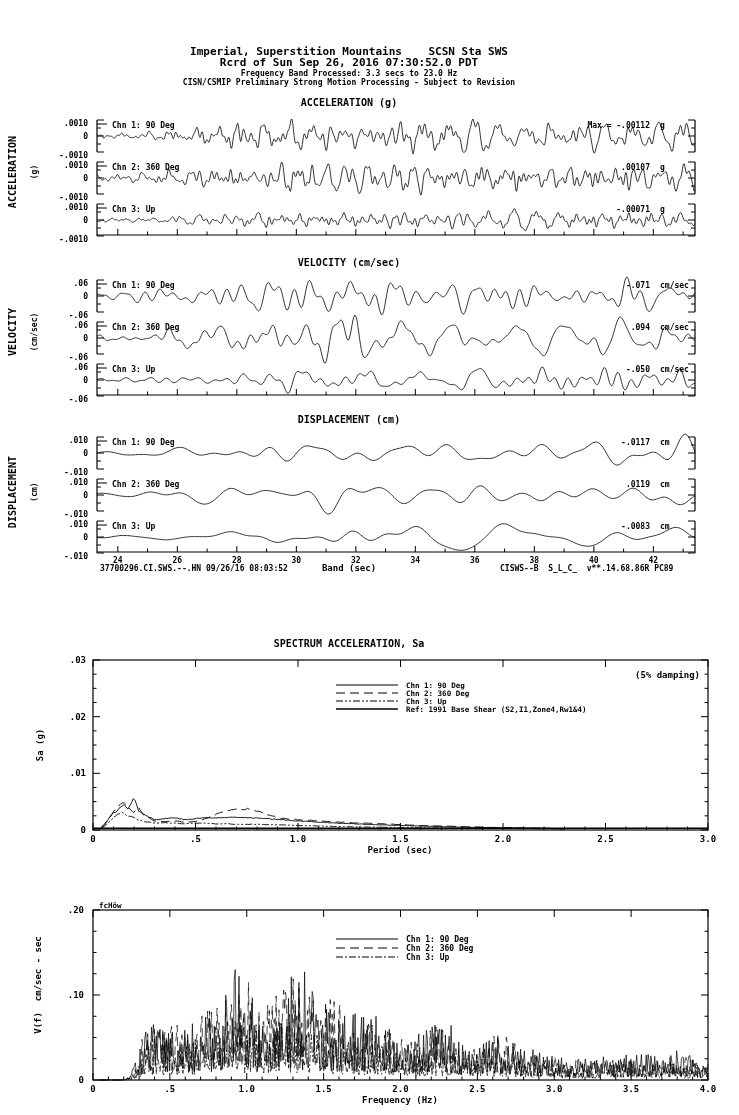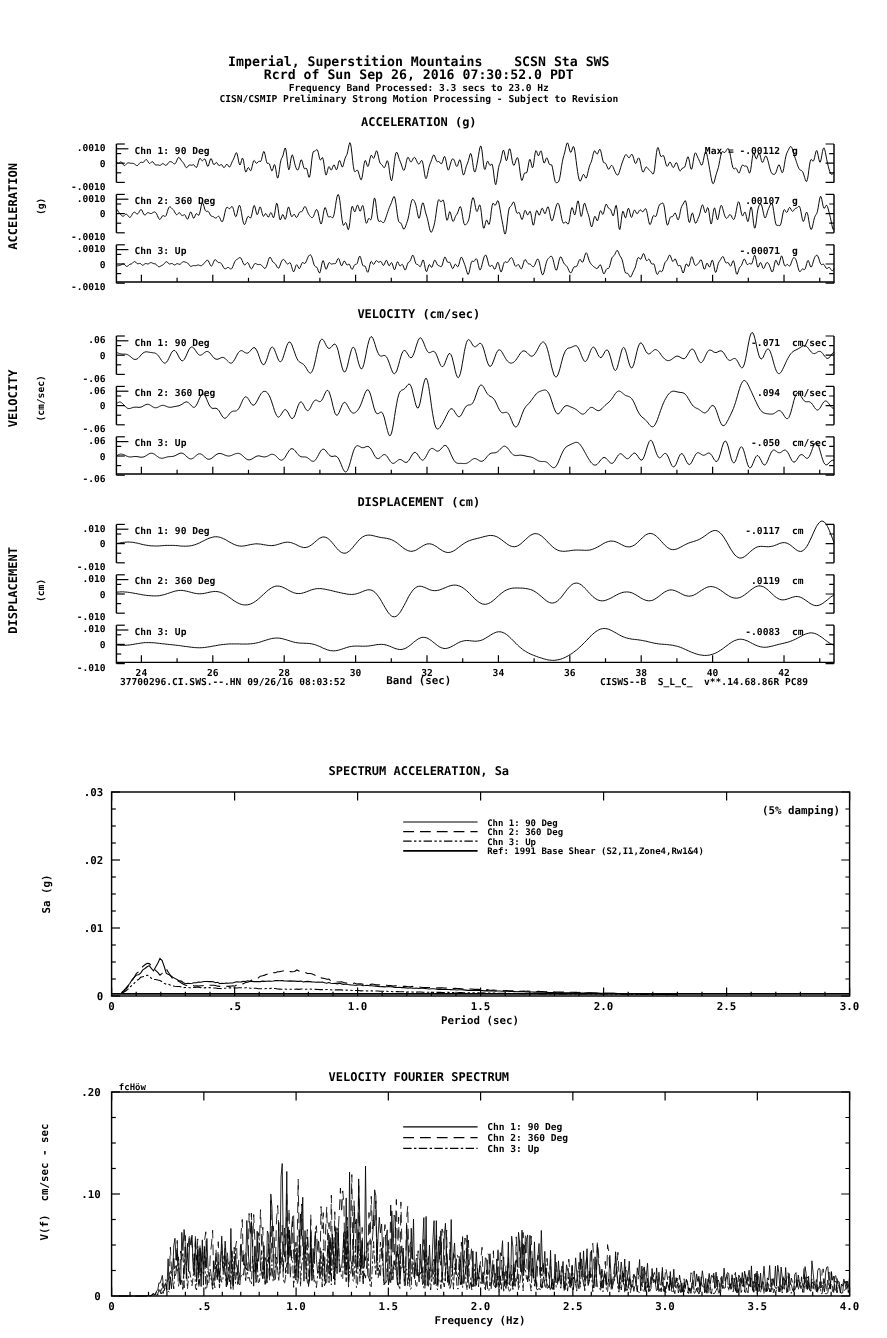--- a/index.html
+++ b/index.html
@@ -385,21 +385,20 @@
       <line x1="336" y1="49" x2="398" y2="49" stroke="#000" stroke-width="1" stroke-dasharray="7,2,2,2,2,2"></line>
       <text x="406" y="52" text-anchor="start" font-size="7.5">Chn 3: Up</text>
       <line x1="336" y1="57" x2="398" y2="57" stroke="#000" stroke-width="1.5"></line>
       <text x="406" y="60" text-anchor="start" font-size="7.5">Ref: 1991 Base Shear (S2,I1,Zone4,Rw1&amp;4)</text>
       <polyline points="101.2,175.2 103.0,173.6 104.8,171.6 106.5,169.5 108.3,167.4 110.1,164.4 111.9,162.3 113.7,160.5 115.5,160.3 117.2,158.9 119.0,156.2 120.8,155.1 122.6,153.6 124.4,152.7 126.1,155.0 127.9,157.1 129.7,153.8 131.5,150.7 133.3,146.7 135.1,148.5 136.8,153.2 138.6,159.2 140.4,160.0 142.2,161.1 144.0,162.4 145.7,163.3 147.5,164.3 149.3,165.4 151.1,165.6 152.9,166.9 154.7,167.8 156.4,167.5 158.2,167.6 160.0,167.4 161.8,166.9 163.6,167.0 165.3,166.4 167.1,166.5 168.9,166.1 170.7,165.9 172.5,165.9 174.3,166.0 176.0,166.0 177.8,166.1 179.6,167.0 181.4,166.6 183.2,167.7 185.0,167.4 186.7,167.6 188.5,167.2 190.3,167.4 192.1,167.2 193.9,167.1 195.6,166.5 197.4,166.1 199.2,166.3 201.0,166.2 202.8,165.8 204.6,165.9 206.3,165.3 208.1,165.8 209.9,165.8 211.7,166.0 213.5,166.0 215.2,165.9 217.0,166.0 218.8,165.6 220.6,165.8 222.4,165.7 224.2,165.6 225.9,165.7 227.7,165.5 229.5,165.2 231.3,165.1 233.1,165.3 234.8,165.1 236.6,165.4 238.4,165.5 240.2,165.6 242.0,165.4 243.8,165.6 245.5,165.5 247.3,165.8 249.1,165.8 250.9,165.6 252.7,166.3 254.4,166.0 256.2,165.8 258.0,166.0 259.8,166.2 261.6,166.3 263.4,166.6 265.1,166.3 266.9,166.6 268.7,166.3 270.5,167.0 272.3,167.4 274.0,166.8 275.8,167.4 277.6,167.6 279.4,167.5 281.2,167.9 283.0,167.4 284.7,167.9 286.5,168.3 288.3,168.0 290.1,168.4 291.9,168.7 293.6,168.8 295.4,169.0 297.2,169.0 299.0,168.8 300.8,168.9 302.6,169.4 304.3,169.3 306.1,169.1 307.9,169.5 309.7,169.4 311.5,169.6 313.2,169.8 315.0,170.0 316.8,170.3 318.6,170.2 320.4,170.4 322.2,170.3 323.9,170.2 325.7,170.3 327.5,170.4 329.3,170.9 331.1,170.9 332.8,170.7 334.6,171.0 336.4,171.0 338.2,171.2 340.0,171.5 341.8,171.1 343.5,171.5 345.3,171.5 347.1,171.4 348.9,171.8 350.7,171.5 352.5,171.6 354.2,171.7 356.0,172.0 357.8,172.1 359.6,172.0 361.4,171.9 363.1,172.1 364.9,172.5 366.7,172.3 368.5,172.6 370.3,172.5 372.1,172.4 373.8,172.6 375.6,172.7 377.4,172.8 379.2,172.8 381.0,173.0 382.7,172.8 384.5,172.8 386.3,172.9 388.1,173.1 389.9,173.3 391.7,173.2 393.4,173.3 395.2,173.3 397.0,173.2 398.8,173.3 400.6,173.4 402.3,173.5 404.1,173.7 405.9,173.5 407.7,173.8 409.5,173.6 411.3,173.8 413.0,174.0 414.8,173.8 416.6,173.8 418.4,174.0 420.2,174.0 421.9,174.1 423.7,174.0 425.5,174.2 427.3,174.2 429.1,174.2 430.9,174.4 432.6,174.2 434.4,174.5 436.2,174.3 438.0,174.6 439.8,174.7 441.5,174.7 443.3,174.7 445.1,174.8 446.9,174.7 448.7,174.9 450.5,174.9 452.2,174.8 454.0,174.9 455.8,175.0 457.6,175.1 459.4,175.2 461.1,175.1 462.9,175.1 464.7,175.3 466.5,175.3 468.3,175.3 470.1,175.3 471.8,175.3 473.6,175.4 475.4,175.3 477.2,175.5 479.0,175.5 480.7,175.3 482.5,175.4 484.3,175.5 486.1,175.5 487.9,175.4 489.7,175.6 491.4,175.5 493.2,175.6 495.0,175.6 496.8,175.6 498.6,175.6 500.4,175.8 502.1,175.8 503.9,175.8 505.7,175.7 507.5,175.8 509.3,175.8 511.0,175.8 512.8,175.8 514.6,175.9 516.4,175.9 518.2,175.9 520.0,175.9 521.7,176.0 523.5,176.1 525.3,176.1 527.1,176.1 528.9,176.1 530.6,176.2 532.4,176.1 534.2,176.1 536.0,176.2 537.8,176.2 539.6,176.3 541.3,176.2 543.1,176.3 544.9,176.3 546.7,176.4 548.5,176.4 550.2,176.5 552.0,176.5 553.8,176.6 555.6,176.7 557.4,176.7 559.2,176.7 560.9,176.8 562.7,176.9 564.5,176.9" fill="none" stroke="#000" stroke-width="0.9"></polyline>
       <polyline points="101.2,175.7 103.0,174.4 104.8,172.7 106.5,170.4 108.3,167.9 110.1,165.2 111.9,162.3 113.7,159.1 115.5,157.9 117.2,156.3 119.0,153.4 120.8,152.0 122.6,150.8 124.4,151.0 126.1,152.7 127.9,154.4 129.7,156.7 131.5,158.4 133.3,160.6 135.1,159.1 136.8,157.6 138.6,155.5 140.4,158.4 142.2,161.0 144.0,163.9 145.7,165.0 147.5,165.0 149.3,166.0 151.1,167.1 152.9,168.2 154.7,169.1 156.4,169.3 158.2,169.1 160.0,168.9 161.8,169.6 163.6,169.5 165.3,169.7 167.1,169.4 168.9,169.4 170.7,168.9 172.5,169.2 174.3,169.0 176.0,169.1 177.8,169.0 179.6,169.3 181.4,169.8 183.2,170.0 185.0,169.8 186.7,169.9 188.5,169.9 190.3,170.0 192.1,169.8 193.9,169.4 195.6,169.8 197.4,168.6 199.2,168.1 201.0,168.2 202.8,167.7 204.6,166.7 206.3,166.6 208.1,165.9 209.9,164.7 211.7,163.9 213.5,163.1 215.2,163.0 217.0,161.5 218.8,161.1 220.6,160.6 222.4,159.9 224.2,159.6 225.9,159.5 227.7,158.5 229.5,158.6 231.3,157.8 233.1,157.7 234.8,157.3 236.6,156.9 238.4,156.9 240.2,157.0 242.0,157.7 243.8,157.8 245.5,157.6 247.3,156.3 249.1,157.2 250.9,157.8 252.7,157.6 254.4,158.5 256.2,159.2 258.0,159.2 259.8,159.5 261.6,160.3 263.4,161.1 265.1,161.1 266.9,162.7 268.7,163.1 270.5,163.4 272.3,164.1 274.0,163.9 275.8,165.4 277.6,165.7 279.4,166.2 281.2,166.4 283.0,166.4 284.7,166.2 286.5,166.8 288.3,167.1 290.1,167.2 291.9,167.4 293.6,167.7 295.4,167.2 297.2,168.0 299.0,167.9 300.8,167.8 302.6,168.3 304.3,168.4 306.1,168.5 307.9,168.6 309.7,168.1 311.5,168.2 313.2,168.7 315.0,168.7 316.8,168.8 318.6,168.6 320.4,169.2 322.2,169.0 323.9,169.3 325.7,169.3 327.5,169.6 329.3,169.4 331.1,169.6 332.8,169.7 334.6,169.8 336.4,170.0 338.2,169.9 340.0,170.3 341.8,170.3 343.5,170.0 345.3,170.5 347.1,170.3 348.9,170.5 350.7,170.7 352.5,170.9 354.2,171.0 356.0,171.0 357.8,170.9 359.6,170.9 361.4,170.9 363.1,171.3 364.9,171.1 366.7,171.2 368.5,171.2 370.3,171.3 372.1,171.4 373.8,171.6 375.6,171.5 377.4,171.7 379.2,171.6 381.0,171.8 382.7,171.7 384.5,171.9 386.3,172.2 388.1,171.9 389.9,172.1 391.7,172.1 393.4,172.1 395.2,172.5 397.0,172.5 398.8,172.4 400.6,172.6 402.3,172.5 404.1,172.8 405.9,172.7 407.7,173.0 409.5,173.2 411.3,173.0 413.0,173.2 414.8,173.1 416.6,173.3 418.4,173.5 420.2,173.6 421.9,173.5 423.7,173.7 425.5,173.7 427.3,173.6 429.1,173.8 430.9,173.8 432.6,173.7 434.4,174.0 436.2,173.9 438.0,174.0 439.8,173.9 441.5,174.1 443.3,174.1 445.1,174.0 446.9,174.2 448.7,174.1 450.5,174.3 452.2,174.2 454.0,174.4 455.8,174.4 457.6,174.3 459.4,174.5 461.1,174.6 462.9,174.7 464.7,174.7 466.5,174.8 468.3,174.8 470.1,174.8 471.8,174.8 473.6,174.9 475.4,174.9 477.2,174.9 479.0,175.0 480.7,175.0 482.5,175.3 484.3,175.2 486.1,175.3 487.9,175.3 489.7,175.4 491.4,175.4 493.2,175.4 495.0,175.5 496.8,175.6 498.6,175.7 500.4,175.6 502.1,175.6 503.9,175.7 505.7,175.8 507.5,175.7 509.3,175.8 511.0,175.8 512.8,175.8 514.6,175.8 516.4,175.9 518.2,176.0 520.0,176.0 521.7,176.1 523.5,176.0 525.3,176.1 527.1,176.1 528.9,176.0 530.6,176.1 532.4,176.2 534.2,176.2 536.0,176.3 537.8,176.2 539.6,176.2 541.3,176.3 543.1,176.3 544.9,176.3 546.7,176.4 548.5,176.4 550.2,176.5 552.0,176.5 553.8,176.6 555.6,176.6 557.4,176.6 559.2,176.7 560.9,176.8 562.7,176.8 564.5,176.9" fill="none" stroke="#000" stroke-width="0.9" stroke-dasharray="9,5"></polyline>
       <polyline points="101.2,175.7 103.0,174.8 104.8,173.9 106.5,172.5 108.3,170.6 110.1,168.9 111.9,167.4 113.7,165.1 115.5,164.3 117.2,162.4 119.0,161.9 120.8,161.7 122.6,160.6 124.4,161.4 126.1,163.2 127.9,164.3 129.7,164.2 131.5,164.7 133.3,165.1 135.1,166.1 136.8,167.4 138.6,168.3 140.4,168.2 142.2,169.0 144.0,169.6 145.7,169.9 147.5,170.1 149.3,170.1 151.1,170.4 152.9,171.0 154.7,170.9 156.4,170.9 158.2,171.1 160.0,171.0 161.8,170.8 163.6,170.7 165.3,170.4 167.1,171.0 168.9,170.9 170.7,171.2 172.5,170.9 174.3,171.0 176.0,171.1 177.8,171.4 179.6,171.4 181.4,171.8 183.2,171.7 185.0,171.9 186.7,171.5 188.5,171.4 190.3,171.2 192.1,171.2 193.9,171.3 195.6,171.1 197.4,171.3 199.2,171.1 201.0,171.1 202.8,171.4 204.6,171.1 206.3,171.0 208.1,171.4 209.9,171.7 211.7,171.6 213.5,171.5 215.2,172.0 217.0,172.0 218.8,171.9 220.6,171.9 222.4,171.8 224.2,171.9 225.9,171.6 227.7,171.8 229.5,171.7 231.3,172.2 233.1,172.3 234.8,172.4 236.6,172.1 238.4,172.4 240.2,172.2 242.0,172.4 243.8,172.3 245.5,172.4 247.3,172.3 249.1,172.5 250.9,172.1 252.7,172.2 254.4,172.4 256.2,172.4 258.0,172.1 259.8,172.4 261.6,172.4 263.4,172.5 265.1,172.6 266.9,172.7 268.7,172.6 270.5,172.9 272.3,172.6 274.0,172.7 275.8,172.8 277.6,173.1 279.4,172.9 281.2,172.8 283.0,172.9 284.7,172.9 286.5,173.3 288.3,173.1 290.1,173.2 291.9,173.2 293.6,173.4 295.4,173.4 297.2,173.4 299.0,173.4 300.8,173.7 302.6,173.6 304.3,173.7 306.1,173.8 307.9,173.7 309.7,173.7 311.5,173.9 313.2,173.9 315.0,173.8 316.8,174.0 318.6,174.0 320.4,174.2 322.2,174.0 323.9,174.2 325.7,174.3 327.5,174.4 329.3,174.4 331.1,174.3 332.8,174.4 334.6,174.5 336.4,174.4 338.2,174.7 340.0,174.6 341.8,174.7 343.5,174.7 345.3,174.8 347.1,174.8 348.9,174.7 350.7,174.7 352.5,174.9 354.2,174.8 356.0,174.9 357.8,174.9 359.6,174.8 361.4,175.0 363.1,175.0 364.9,175.0 366.7,174.9 368.5,175.1 370.3,175.1 372.1,174.9 373.8,175.0 375.6,175.1 377.4,175.2 379.2,175.2 381.0,175.3 382.7,175.2 384.5,175.2 386.3,175.4 388.1,175.3 389.9,175.4 391.7,175.3 393.4,175.3 395.2,175.3 397.0,175.4 398.8,175.4 400.6,175.5 402.3,175.4 404.1,175.6 405.9,175.6 407.7,175.6 409.5,175.5 411.3,175.5 413.0,175.6 414.8,175.7 416.6,175.7 418.4,175.7 420.2,175.7 421.9,175.8 423.7,175.8 425.5,175.9 427.3,175.8 429.1,175.8 430.9,175.9 432.6,175.9 434.4,176.0 436.2,175.9 438.0,176.0 439.8,176.0 441.5,176.0 443.3,176.1 445.1,176.1 446.9,176.1 448.7,176.2 450.5,176.1 452.2,176.2 454.0,176.2 455.8,176.2 457.6,176.3 459.4,176.2 461.1,176.3 462.9,176.3 464.7,176.3 466.5,176.3 468.3,176.4 470.1,176.4 471.8,176.3 473.6,176.3 475.4,176.3 477.2,176.3 479.0,176.3 480.7,176.3 482.5,176.2 484.3,176.3 486.1,176.3 487.9,176.4 489.7,176.4 491.4,176.3 493.2,176.2 495.0,176.3 496.8,176.3 498.6,176.3 500.4,176.3 502.1,176.3 503.9,176.4 505.7,176.3 507.5,176.4 509.3,176.3 511.0,176.4 512.8,176.5 514.6,176.5 516.4,176.4 518.2,176.6 520.0,176.6 521.7,176.5 523.5,176.5 525.3,176.6 527.1,176.6 528.9,176.6 530.6,176.7 532.4,176.7 534.2,176.7 536.0,176.7 537.8,176.8 539.6,176.8 541.3,176.8 543.1,176.8 544.9,176.8 546.7,176.8 548.5,176.9 550.2,176.8 552.0,176.8 553.8,176.8 555.6,176.9 557.4,176.9 559.2,176.9 560.9,176.9 562.7,176.9 564.5,176.9" fill="none" stroke="#000" stroke-width="0.9" stroke-dasharray="7,2,2,2,2,2"></polyline>
       <polyline points="93.0,176.3 708.0,176.3" fill="none" stroke="#000" stroke-width="1.5"></polyline>
     </svg>
 
-  <div class="ctr f10" style="top:893px">VELOCITY FOURIER SPECTRUM</div>
   <div class="vlabel f9" style="left:38px;top:985px">V(f)  cm/sec - sec</div>
   <svg id="fo" width="739" height="210" style="top:902px">
       <rect x="93" y="8" width="615" height="170" fill="none" stroke="#000" stroke-width="1.2"></rect>
       <line x1="93" y1="178" x2="93" y2="171" stroke="#000" stroke-width="1"></line>
       <line x1="93" y1="8" x2="93" y2="15" stroke="#000" stroke-width="1"></line>
       <line x1="108.375" y1="178" x2="108.375" y2="174.5" stroke="#000" stroke-width="1"></line>
       <line x1="123.75" y1="178" x2="123.75" y2="174.5" stroke="#000" stroke-width="1"></line>
       <line x1="139.125" y1="178" x2="139.125" y2="174.5" stroke="#000" stroke-width="1"></line>
       <line x1="154.5" y1="178" x2="154.5" y2="174.5" stroke="#000" stroke-width="1"></line>
       <line x1="169.875" y1="178" x2="169.875" y2="171" stroke="#000" stroke-width="1"></line>

